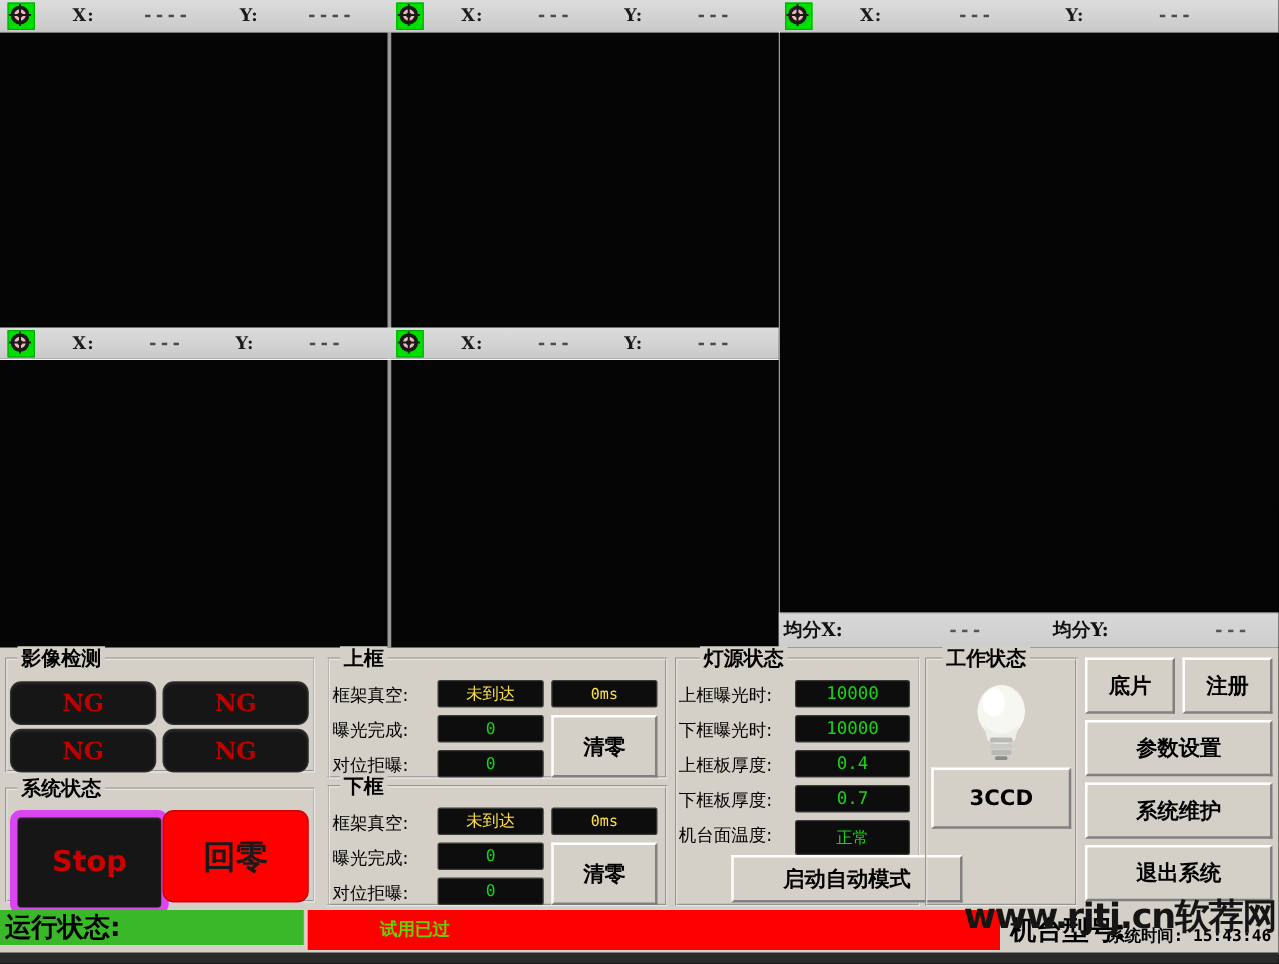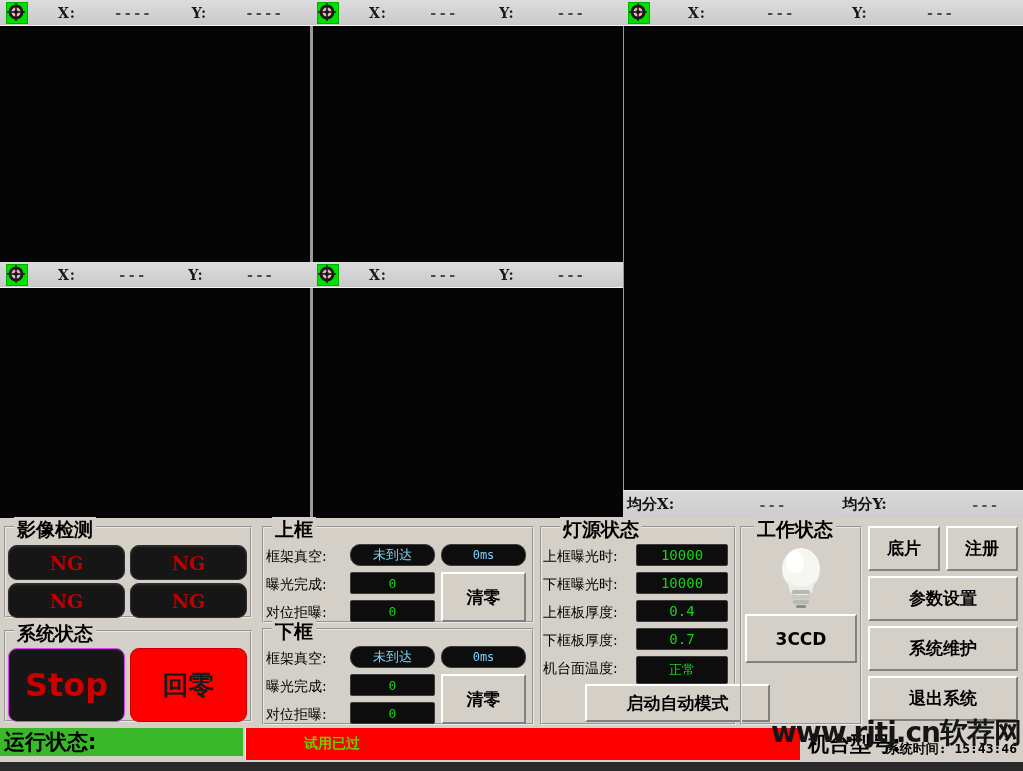--- a/index.html
+++ b/index.html
@@ -54,49 +54,49 @@
     position:absolute;left:0;top:518px;width:1023px;height:210px;
     background:#d4d0c8;
   }
   .groupbox{
     position:absolute;
     border:2px groove #e8e8e8;
     box-sizing:border-box;
   }
   .grouptitle{
     position:absolute;top:-11px;left:8px;background:#d4d0c8;
-    padding:0 3px;font-size:19px;font-weight:bold;color:#000;
+    padding:0 3px;font-size:16px;font-weight:bold;color:#000;
     font-family:"DejaVu Sans","Liberation Sans",sans-serif;
   }
   
   .led{
     background:#0d0d0d;border:1px solid #3a3a3a;border-radius:2px;
     display:flex;align-items:center;justify-content:center;
     font-family:"DejaVu Sans Mono","Liberation Mono",monospace;
     box-sizing:border-box;
   }
   .led-green{color:#19d219;}
-  .led-red{color:#7dd3fc;border-radius:10px;}
+  .led-red{color:#fde047;}
   .led-cn{font-family:"DejaVu Sans","Liberation Sans",sans-serif;font-size:13px;}
   .ngbtn{
     position:absolute;background:#161616;
     border:1px solid #2e2e2e;border-radius:9px;
     display:flex;align-items:center;justify-content:center;
     color:#c00000;font-weight:bold;font-size:19px;
     font-family:"DejaVu Serif","Liberation Serif",serif;
     box-shadow:inset 0 1px 2px rgba(255,255,255,.10);
   }
   .bigbtn{
     position:absolute;border-radius:9px;
     display:flex;align-items:center;justify-content:center;
     font-weight:bold;
   }
   .stopbtn{
-    background:#161616;border:1px solid #d946ef;color:#cc0000;
-    font-size:32px;font-family:"DejaVu Sans","Liberation Sans",sans-serif;
+    background:#161616;border:6px solid #d946ef;color:#cc0000;
+    font-size:23px;font-family:"DejaVu Sans","Liberation Sans",sans-serif;
     box-shadow:inset 0 1px 2px rgba(255,255,255,.10);
     text-align:center;
   }
   .zerobtn{
     background:#ff0000;border:1px solid #cc0000;color:#1a1a1a;
     font-size:26px;font-family:"DejaVu Sans","Liberation Sans",sans-serif;
   }
   .flabel{
     position:absolute;font-size:14px;color:#000;font-weight:normal;
     font-family:"DejaVu Sans","Liberation Sans",sans-serif;

